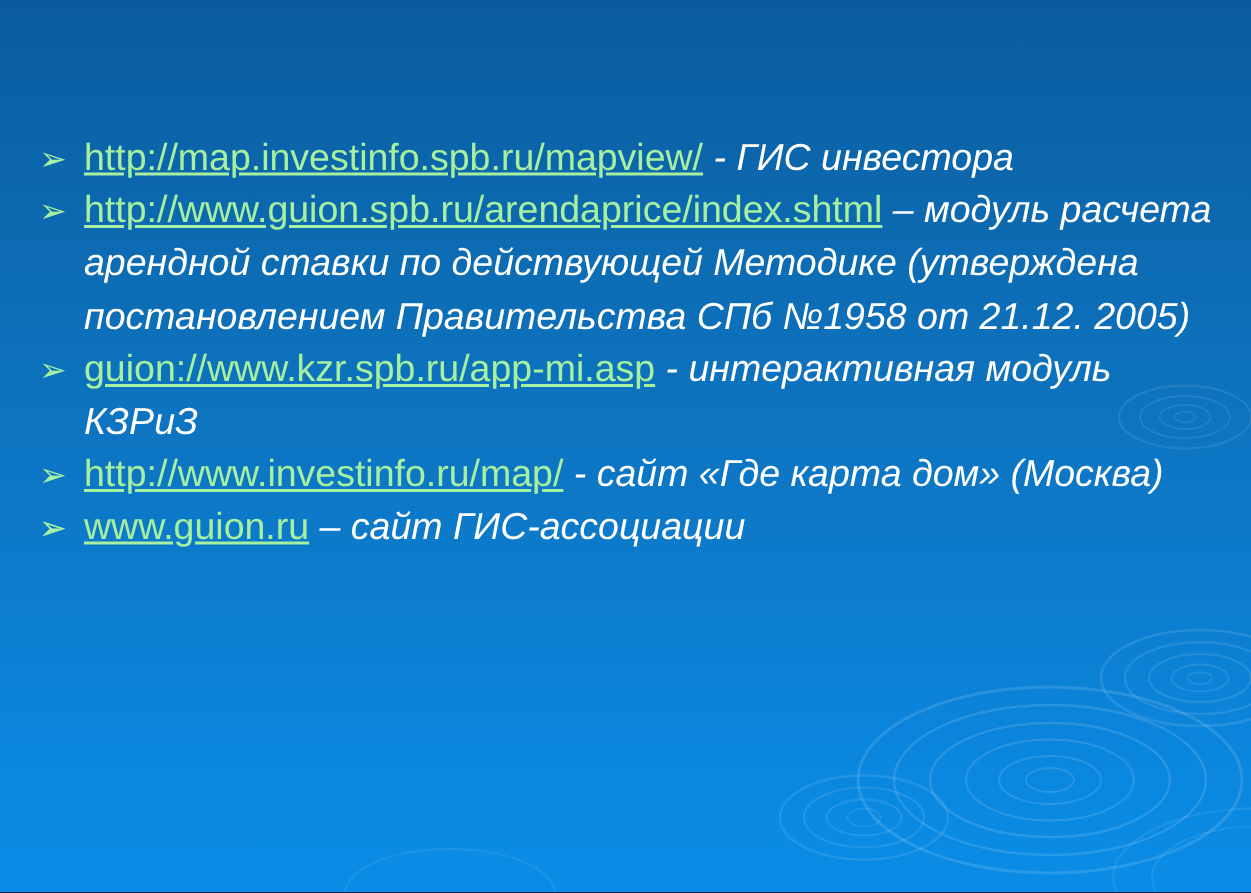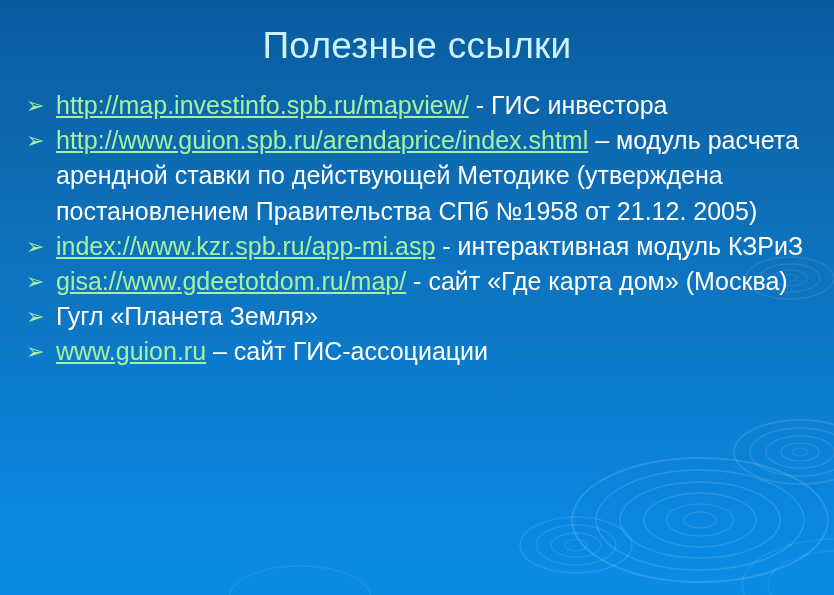--- a/index.html
+++ b/index.html
@@ -58,20 +58,21 @@
     left: 0;
     top: 0;
     width: 24px;
     color: #a6f0a0;
     font-size: 22px;
     line-height: 35.2px;
     text-align: left;
   }
   .txt {
     display: inline;
+    font-style: italic;
   }
   .lnk {
     color: #a6f0a0;
     text-decoration-color: #a6f0a0;
     text-underline-offset: 2px;
   }
   .plain {
     color: #ffffff;
   }
 </style>
@@ -113,42 +114,41 @@
       <ellipse cx="790" cy="278" rx="7" ry="3.5" stroke-width="1.1"></ellipse>
     </g>
     <g fill="none" stroke="#ffffff" stroke-opacity="0.08">
 
       <ellipse cx="838" cy="585" rx="96" ry="46" stroke-width="1.6"></ellipse>
       <ellipse cx="838" cy="585" rx="70" ry="34" stroke-width="1.4"></ellipse>
       <ellipse cx="300" cy="596" rx="70" ry="30" stroke-width="1.3"></ellipse>
     </g>
   </svg>
 
-  <div id="title">Полезные ссылки</div>
 
   <div id="body">
 
     <div class="item">
       <span class="bullet">➢</span><a class="lnk" href="#">http://map.investinfo.spb.ru/mapview/</a><span class="plain txt"> - ГИС инвестора</span>
     </div>
 
     <div class="item">
       <span class="bullet">➢</span><a class="lnk" href="#">http://www.guion.spb.ru/arendaprice/index.shtml</a><span class="plain txt"> – модуль расчета арендной ставки по действующей Методике (утверждена постановлением Правительства СПб  №1958 от 21.12. 2005)</span>
     </div>
 
     <div class="item">
-      <span class="bullet">➢</span><a class="lnk" href="#">index://www.kzr.spb.ru/app-mi.asp</a><span class="plain txt">  - интерактивная модуль КЗРиЗ</span>
+      <span class="bullet">➢</span><a class="lnk" href="#">guion://www.kzr.spb.ru/app-mi.asp</a><span class="plain txt">  - интерактивная модуль КЗРиЗ</span>
     </div>
 
     <div class="item">
-      <span class="bullet">➢</span><a class="lnk" href="#">gisa://www.gdeetotdom.ru/map/</a><span class="plain txt"> - сайт «Где карта дом» (Москва)</span>
+      <span class="bullet">➢</span><a class="lnk" href="#">http://www.investinfo.ru/map/</a><span class="plain txt"> - сайт «Где карта дом» (Москва)</span>
     </div>
 
     <div class="item">
-      <span class="bullet">➢</span><span class="plain txt">Гугл «Планета Земля»</span>
+      <span class="bullet">➢</span>
     </div>
 
     <div class="item">
       <span class="bullet">➢</span><a class="lnk" href="#">www.guion.ru</a><span class="plain txt"> – сайт ГИС-ассоциации</span>
     </div>
 
   </div>
 </div>
 
 </body></html>

